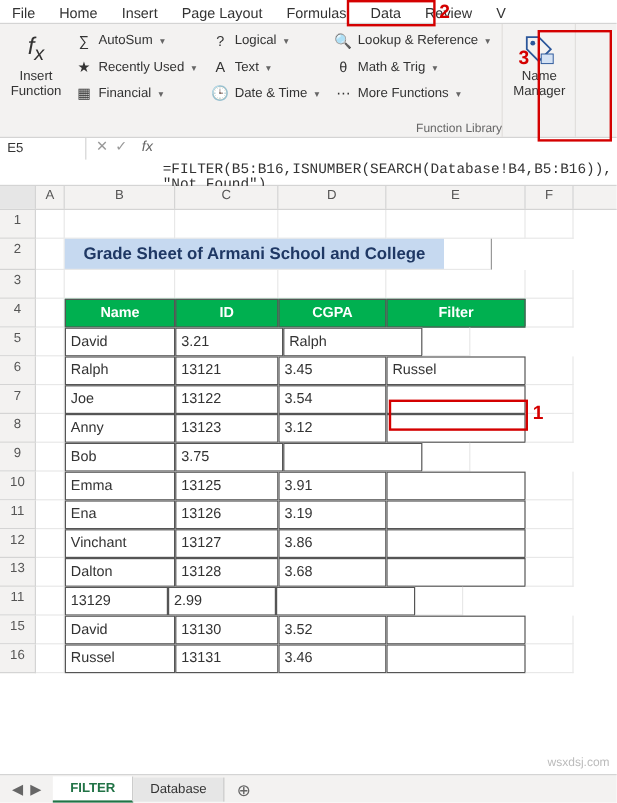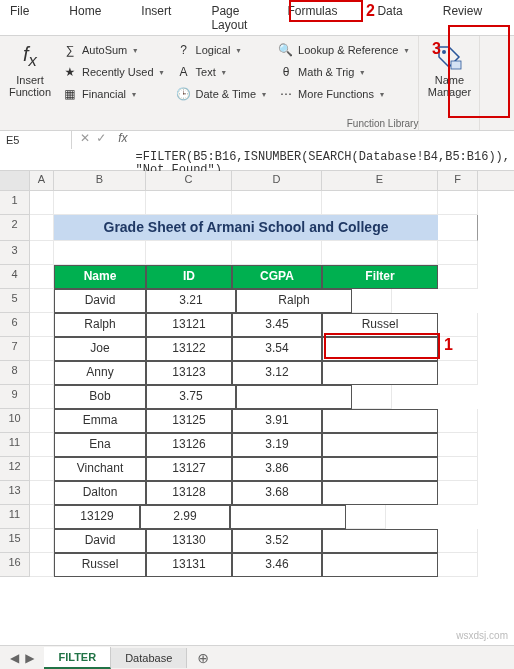--- a/index.html
+++ b/index.html
@@ -1,18 +1,18 @@
 <!DOCTYPE html>
 <html><head>
   <meta charset="utf-8">
   <style>
     * { margin: 0; padding: 0; box-sizing: border-box; font-family: 'Segoe UI', Tahoma, sans-serif; }
     body { width: 514px; height: 669px; background: #fff; overflow: hidden; font-size: 12px; color: #333; position: relative; }
     
-    .ribbon-tabs { display: flex; height: 36px; border-bottom: 1px solid #d4d4d4; background: #fff; gap: 20px; }
+    .ribbon-tabs { display: flex; height: 20px; border-bottom: 1px solid #d4d4d4; background: #fff; }
     .ribbon-tab { padding: 4px 10px; font-size: 12px; cursor: pointer; color: #333; }
     .ribbon-tab.active { position: relative; }
     
     .ribbon-content { height: 95px; background: #f3f2f1; border-bottom: 1px solid #d4d4d4; display: flex; position: relative; }
     
     .ribbon-group { display: flex; flex-direction: column; padding: 2px 4px; border-right: 1px solid #e1dfdd; position: relative; }
     .ribbon-group-label { position: absolute; bottom: 1px; left: 0; right: 0; text-align: right; font-size: 10px; color: #666; }
     
     .big-btn { display: flex; flex-direction: column; align-items: center; padding: 4px 6px; cursor: pointer; width: 52px; }
     .big-btn-icon { font-size: 20px; margin-bottom: 2px; display: flex; align-items: center; justify-content: center; height: 30px; }
@@ -43,21 +43,21 @@
     .grid-body { position: relative; }
     .grid-row { display: flex; height: 24px; }
     .row-h { width: 30px; background: #f3f2f1; border-right: 1px solid #d4d4d4; border-bottom: 1px solid #d4d4d4; text-align: center; font-size: 11px; padding-top: 3px; color: #555; }
     .cell { border-right: 1px solid #e8e8e8; border-bottom: 1px solid #e8e8e8; padding: 3px 4px; font-size: 12px; overflow: hidden; white-space: nowrap; }
     
     .title-row { height: 26px; }
     .title-cell { background: #c6d9f0; font-weight: bold; font-size: 14px; text-align: center; color: #1f3864; border-right: none; padding-top: 4px; }
     .title-last { border-right: 1px solid #999; }
     
     .hdr-cell { background: #00b050; color: #fff; font-weight: bold; text-align: center; border: 1px solid #555; }
-    .data-cell { border: 1px solid #555; text-align: center; background: #fff; }
+    .data-cell { border: 1px solid #555; text-align: left; background: #fff; }
     
     .tabs-bar { position: absolute; bottom: 0; left: 0; right: 0; height: 24px; background: #f3f2f1; display: flex; align-items: center; border-top: 1px solid #d4d4d4; }
     .nav-arrows { display: flex; gap: 6px; padding: 0 10px; color: #666; }
     .sheet-tab { padding: 4px 14px; font-size: 11px; border-right: 1px solid #ccc; background: #fff; }
     .sheet-tab.active { background: #fff; border-bottom: 2px solid #217346; color: #217346; font-weight: 600; }
     .sheet-tab.inactive { background: #e6e6e6; }
     .add-tab { padding: 0 10px; color: #666; font-size: 14px; }
     
     .annot { position: absolute; border: 2.5px solid #d40000; z-index: 100; pointer-events: none; }
     .annot-num { position: absolute; color: #d40000; font-weight: bold; font-size: 16px; z-index: 101; pointer-events: none; }
@@ -179,21 +179,21 @@
         <div class="cell col-A "></div>
         <div class="cell col-B "></div>
         <div class="cell col-C "></div>
         <div class="cell col-D "></div>
         <div class="cell col-E "></div>
         <div class="cell col-F "></div>
       </div>
       <div class="grid-row title-row">
         <div class="row-h">2</div>
         <div class="cell col-A "></div>
-        <div class="cell title-cell" style="width: 384px;">Grade Sheet of Armani School and College</div>
+        <div class="cell title-cell" style="width: 316px;">Grade Sheet of Armani School and College</div>
         <div class="cell col-F title-last"></div>
       </div>
       <div class="grid-row ">
         <div class="row-h">3</div>
         <div class="cell col-A "></div>
         <div class="cell col-B "></div>
         <div class="cell col-C "></div>
         <div class="cell col-D "></div>
         <div class="cell col-E "></div>
         <div class="cell col-F "></div>

